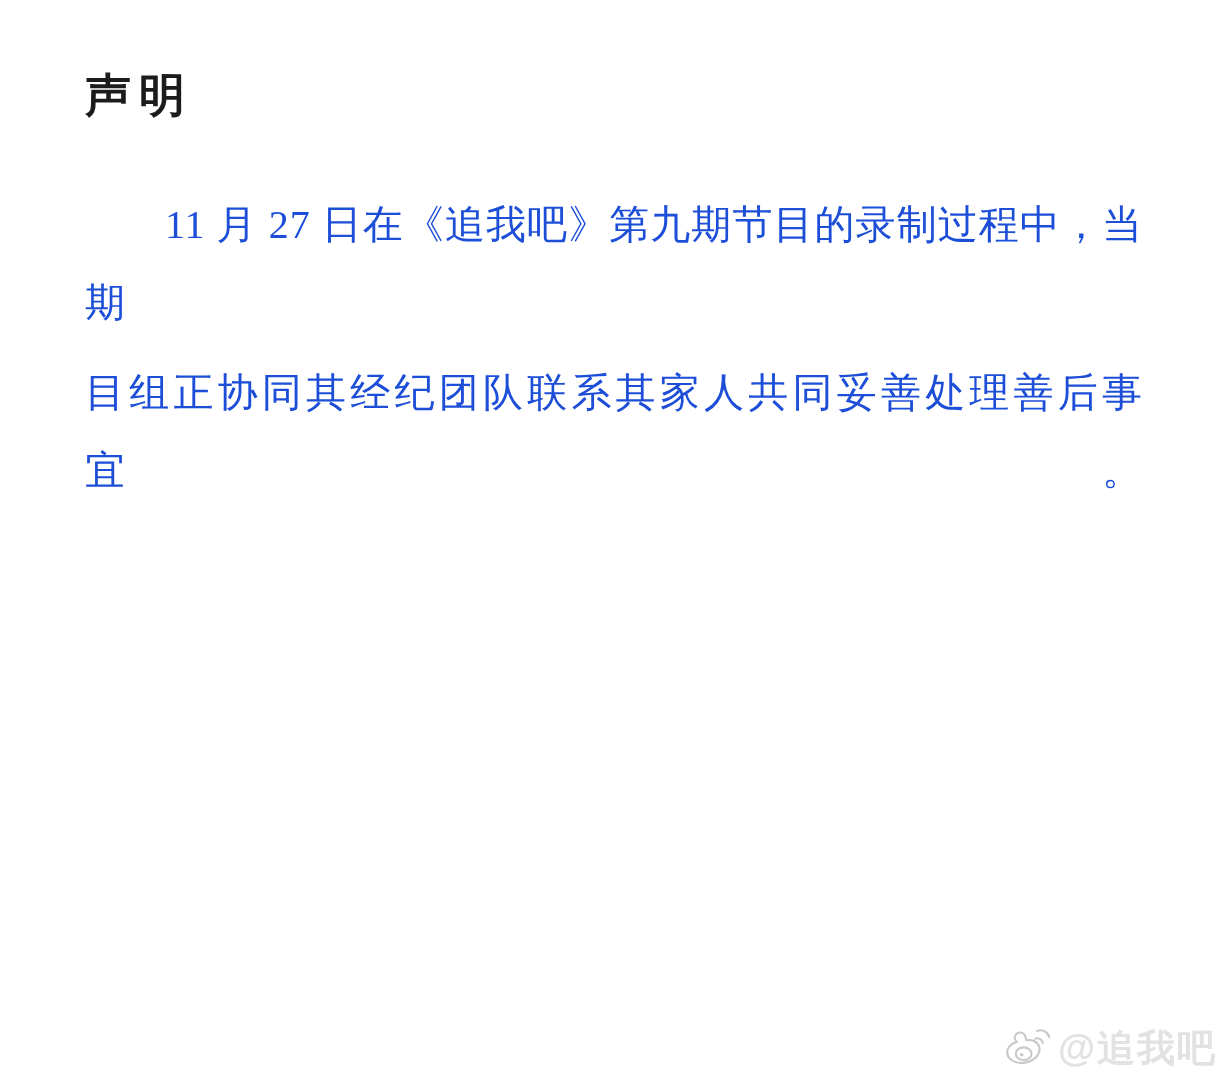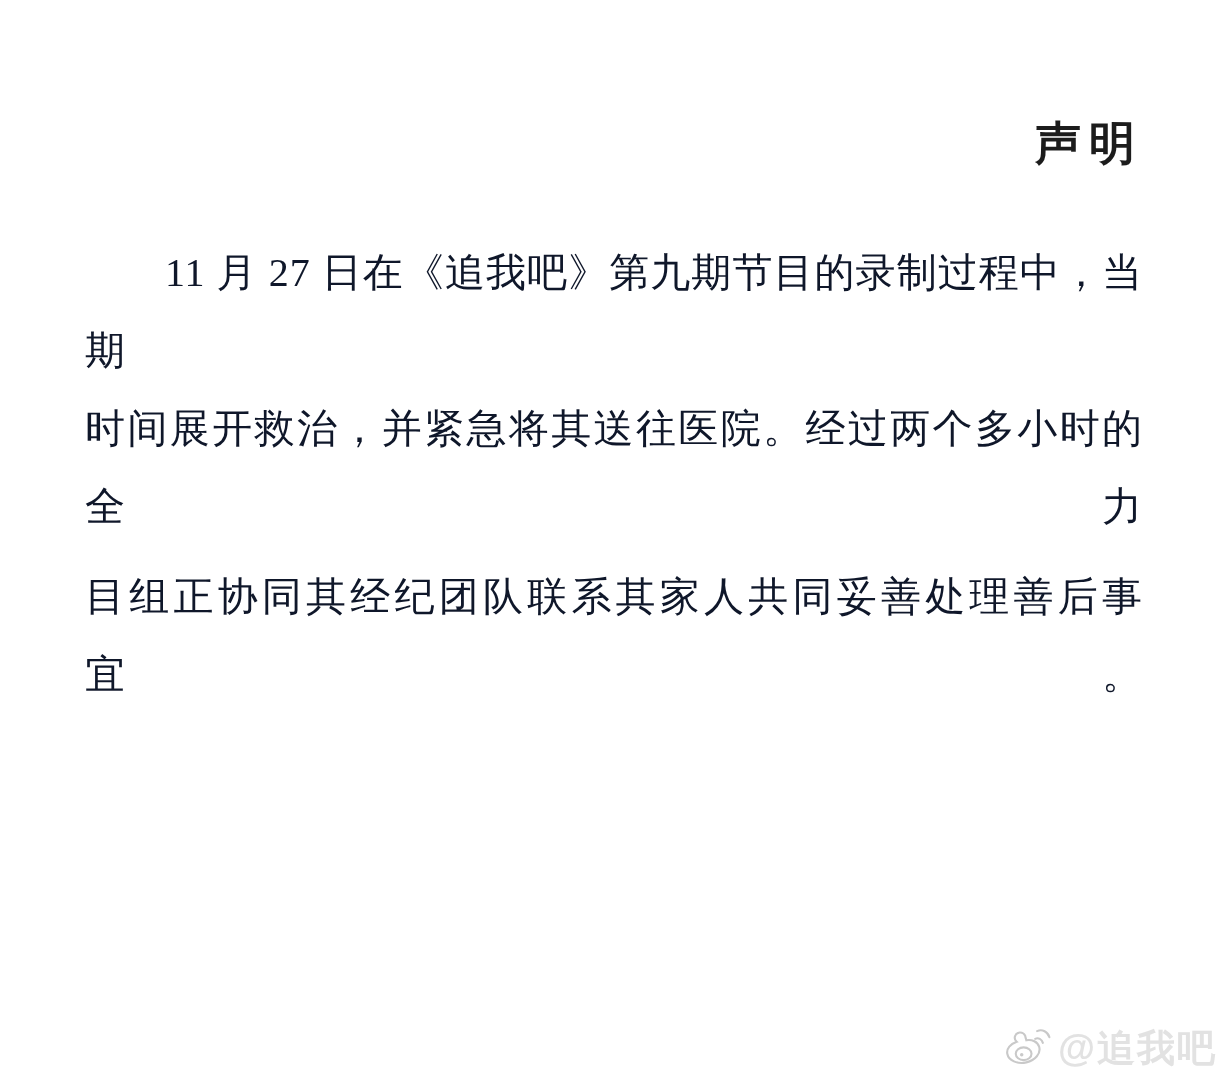--- a/index.html
+++ b/index.html
@@ -9,36 +9,35 @@
     background: #ffffff;
     overflow: hidden;
     font-family: "Liberation Serif", "DejaVu Serif", serif;
     position: relative;
   }
   .doc {
     padding: 66px 88px 0 85px;
     color: #3a3a3a;
   }
   .title {
-    text-align: right;
+    text-align: left;
     font-size: 46px;
     font-weight: bold;
     color: #1c1c1c;
     letter-spacing: 8px;
     height: 60px;
     line-height: 60px;
-    margin-top: 48px;
   }
   .paragraphs {
     margin-top: 60px;
   }
   .para .line {
     font-size: 40px;
     line-height: 78px;
-    color: #0f172a;
+    color: #1d4ed8;
     letter-spacing: 1px;
     white-space: nowrap;
   }
   .para .line.justify {
     white-space: normal;
     text-align: justify;
     text-align-last: justify;
     text-justify: inter-character;
   }
   .para .line.indent {
@@ -67,21 +66,20 @@
 <body>
 
 <div class="doc">
 
   <h1 class="title">声明</h1>
 
   <div class="paragraphs">
 
     <div class="para para1">
       <div class="line justify indent">11 月 27 日在《追我吧》第九期节目的录制过程中，当期</div>
-      <div class="line justify">时间展开救治，并紧急将其送往医院。经过两个多小时的全力</div>
     </div>
 
     <div class="para para2">
       <div class="line justify">目组正协同其经纪团队联系其家人共同妥善处理善后事宜。</div>
     </div>
 
   </div>
 
 </div>
 

